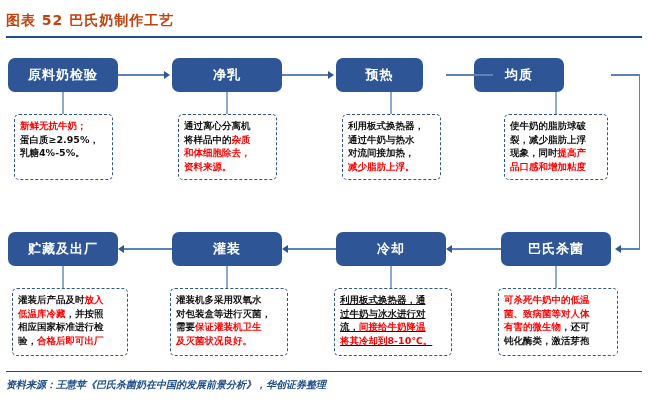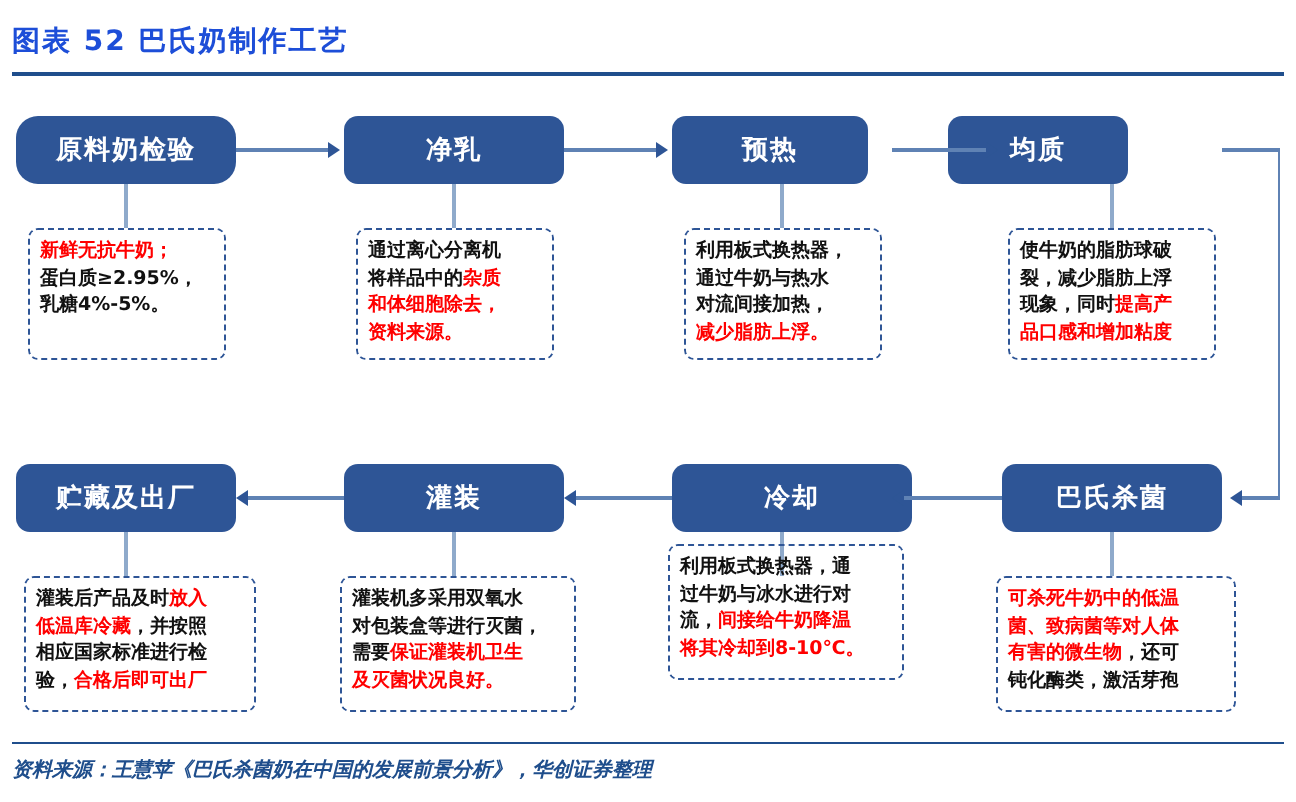--- a/index.html
+++ b/index.html
@@ -11,21 +11,21 @@
     position:relative;
   }
   #root{position:relative;width:648px;height:401px;}
 
   
   .header{
     position:absolute;left:0;top:12px;width:648px;height:26px;
   }
   .header-title{
     position:absolute;left:6px;top:0;
-    font-size:14px;font-weight:bold;color:#1d4ed8;
+    font-size:14px;font-weight:bold;color:#c2410c;
     letter-spacing:1px;white-space:nowrap;
   }
   .header-rule{
     position:absolute;left:6px;top:24px;width:636px;height:2px;
     background:#1f4e8c;
   }
 
   
   .footer-rule{
     position:absolute;left:6px;top:371px;width:636px;height:1px;
@@ -93,27 +93,27 @@
 </head>
 <body>
 
 <div id="root">
 
   <div class="header">
     <div class="header-title">图表 52   巴氏奶制作工艺</div>
     <div class="header-rule"></div>
   </div>
 
-  <div class="pbox" style="left:8px;top:58px;width:110px;border-radius:11px;">
+  <div class="pbox" style="left:8px;top:58px;width:110px;">
     <span>原料奶检验</span>
   </div>
   <div class="pbox" style="left:172px;top:58px;width:110px;">
     <span>净乳</span>
   </div>
-  <div class="pbox" style="left:336px;top:58px;width:98px;">
+  <div class="pbox" style="left:336px;top:58px;width:87px;">
     <span>预热</span>
   </div>
   <div class="pbox" style="left:474px;top:58px;width:90px;">
     <span>均质</span>
   </div>
 
   <div class="conn" style="left:118px;top:74px;width:46px;"></div>
   <div class="arrow-r" style="left:164px;top:71px;"></div>
 
   <div class="conn" style="left:282px;top:74px;width:46px;"></div>
@@ -126,21 +126,21 @@
   <div class="vline" style="left:638.5px;top:74px;height:175px;"></div>
   <div class="conn" style="left:621px;top:248px;width:19px;"></div>
   <div class="arrow-l" style="left:615px;top:245px;"></div>
 
   <div class="pbox" style="left:8px;top:232px;width:110px;">
     <span>贮藏及出厂</span>
   </div>
   <div class="pbox" style="left:172px;top:232px;width:110px;">
     <span>灌装</span>
   </div>
-  <div class="pbox" style="left:336px;top:232px;width:120px;">
+  <div class="pbox" style="left:336px;top:232px;width:110px;">
     <span>冷却</span>
   </div>
   <div class="pbox" style="left:501px;top:232px;width:110px;">
     <span>巴氏杀菌</span>
   </div>
 
   <div class="conn" style="left:124px;top:248px;width:48px;"></div>
   <div class="arrow-l" style="left:118px;top:245px;"></div>
 
   <div class="conn" style="left:288px;top:248px;width:48px;"></div>
@@ -188,21 +188,21 @@
       <div><span class="hl">低温库冷藏</span><span>，并按照</span></div>
       <div><span>相应国家标准进行检</span></div>
       <div><span>验，</span><span class="hl">合格后即可出厂</span></div>
     </div>
   <div class="note" style="left:170px;top:288px;width:118px;height:68px;">
       <div><span>灌装机多采用双氧水</span></div>
       <div><span>对包装盒等进行灭菌，</span></div>
       <div><span>需要</span><span class="hl">保证灌装机卫生</span></div>
       <div><span class="hl">及灭菌状况良好。</span></div>
     </div>
-  <div class="note" style="left:334px;top:272px;width:118px;height:68px;">
+  <div class="note" style="left:334px;top:288px;width:118px;height:68px;text-decoration:underline;">
       <div><span>利用板式换热器，通</span></div>
       <div><span>过牛奶与冰水进行对</span></div>
       <div><span>流，</span><span class="hl">间接给牛奶降温</span></div>
       <div><span class="hl">将其冷却到8-10℃。</span></div>
     </div>
   <div class="note" style="left:498px;top:288px;width:120px;height:68px;">
       <div><span class="hl">可杀死牛奶中的低温</span></div>
       <div><span class="hl">菌、致病菌等对人体</span></div>
       <div><span class="hl">有害的微生物</span><span>，还可</span></div>
       <div><span>钝化酶类，激活芽孢</span></div>

